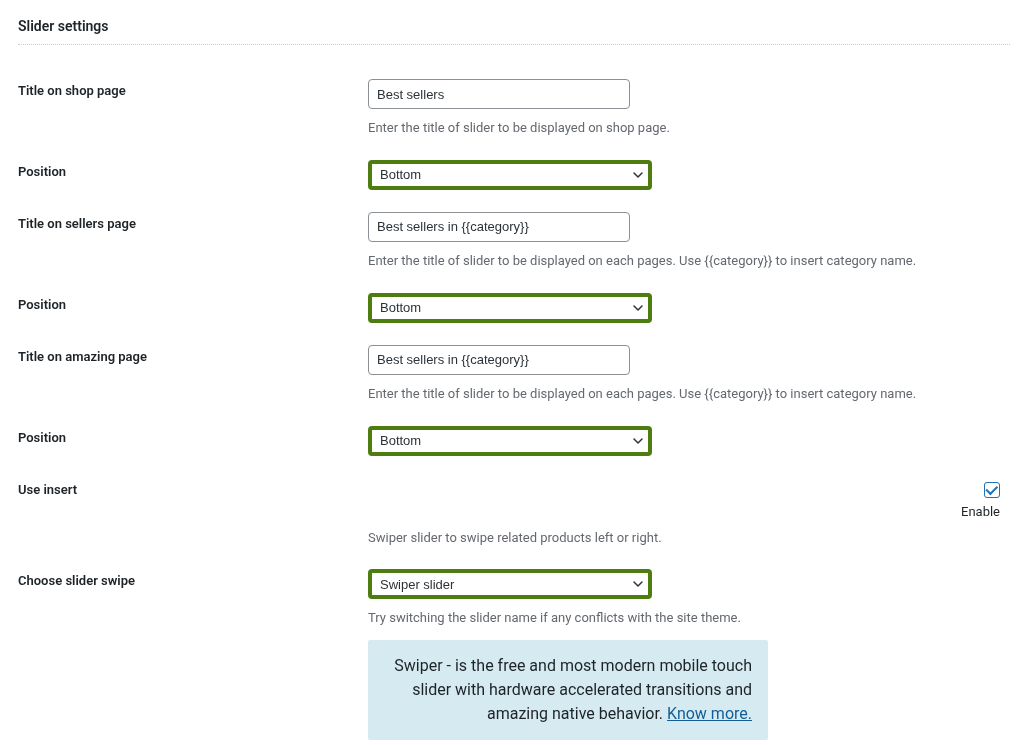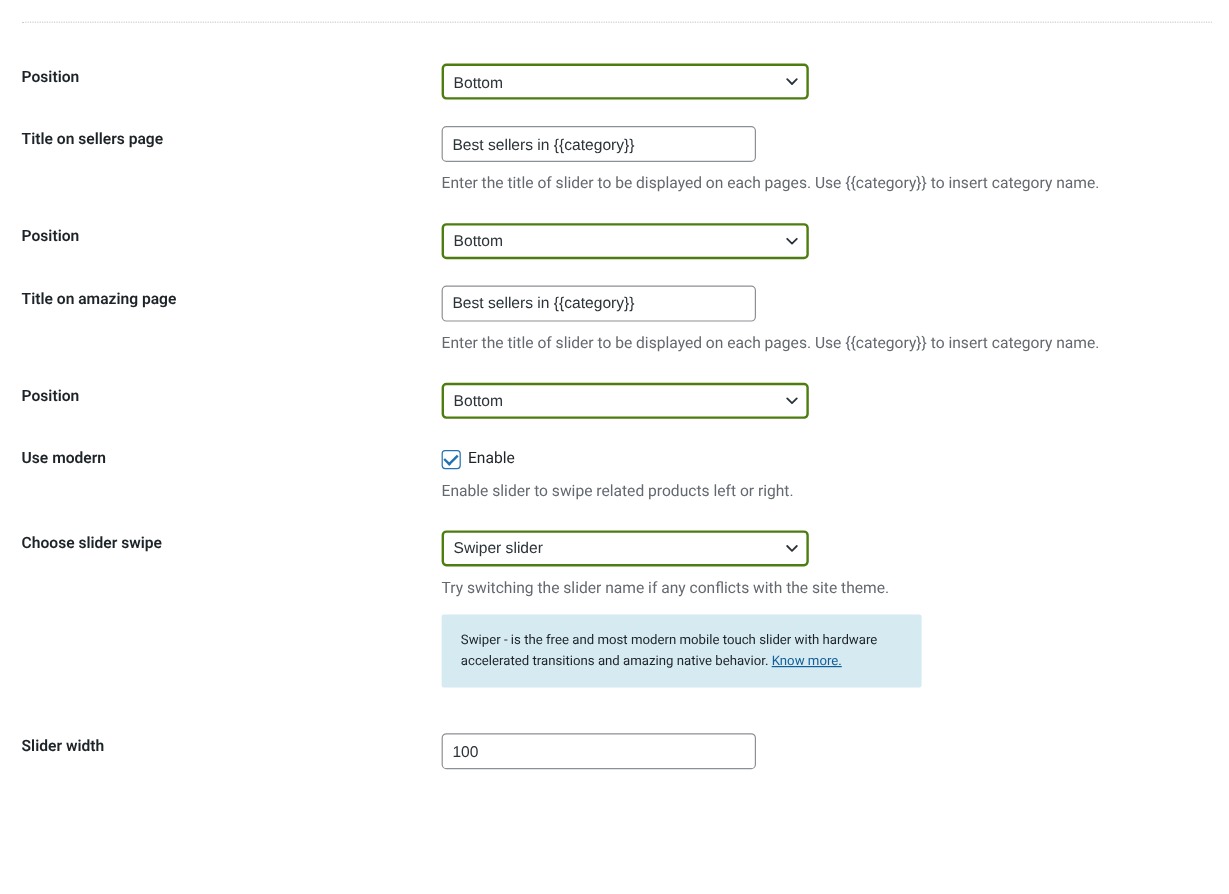--- a/index.html
+++ b/index.html
@@ -41,25 +41,25 @@
     height: 30px;
     padding: 0 8px;
     font-size: 13px;
     border: 1px solid #8c8f94;
     border-radius: 4px;
     color: #2c3338;
     background: #fff;
   }
   input[type=text].num { width: 262px; }
   select {
-    width: 306px;
+    width: 284px;
     height: 30px;
     padding: 0 28px 0 8px;
     font-size: 13px;
-    border: 2px solid #4d7c0f;
+    border: 4px solid #4d7c0f;
     border-radius: 4px;
     color: #2c3338;
     background: #fff;
     appearance: none;
     -webkit-appearance: none;
     background-image: none;
   }
   .select-wrap { position: relative; display: inline-block; }
   .select-wrap .chev {
     position: absolute;
@@ -69,21 +69,21 @@
     pointer-events: none;
     color: #2c3338;
   }
   .chev svg { display:block; }
   .description {
     font-size: 13px;
     color: #646970;
     margin-top: 10px;
     line-height: 1.45;
   }
-  .checkbox-row { display: flex; align-items: flex-start; gap: 6px; padding-top:4px; }
+  .checkbox-row { display: flex; align-items: flex-end; gap: 6px; padding-top:4px;flex-direction:column; }
   input[type=checkbox] {
     width: 16px; height: 16px;
     border: 1px solid #8c8f94;
     border-radius: 3px;
     appearance: none;
     -webkit-appearance: none;
     background: #fff;
     display: inline-flex;
     align-items: center;
     justify-content: center;
@@ -99,38 +99,47 @@
     width: 9px;
     height: 5px;
     border-left: 2px solid #2271b1;
     border-bottom: 2px solid #2271b1;
     transform: rotate(-45deg) translate(0px,-1px);
   }
   .checkbox-label { font-size: 13px; color: #1d2327; }
   .info-box {
     background: #d6eaf2;
     color: #1d2327;
-    font-size: 11px;
+    font-size: 16px;
     line-height: 1.5;
     padding: 14px 16px;
     border-radius: 2px;
     margin: 12px 0 16px 0;
     max-width: 400px;
+    text-align: right;
   }
   .info-box a { color: #135e96; text-decoration: underline; }
 </style>
 </head>
 <body>
 
 <div class="wrap">
+  <h2 class="section-title">Slider settings</h2>
   <hr class="dotted">
 
   <table class="form-table">
 
     <tbody>
+        <tr>
+      <th>Title on shop page</th>
+      <td>
+        <input type="text" value="Best sellers" style="">
+        <p class="description">Enter the title of slider to be displayed on shop page.</p>
+      </td>
+    </tr>
 
     <tr>
       <th>Position</th>
       <td>
         <span class="select-wrap">
           <select>
             <option>Bottom</option>
           </select>
           <span class="chev">
             <svg width="12" height="12" viewBox="0 0 12 12">
@@ -183,27 +192,27 @@
           <span class="chev">
             <svg width="12" height="12" viewBox="0 0 12 12">
                   <path d="M2 4l4 4 4-4" stroke="currentColor" stroke-width="1.5" fill="none" stroke-linecap="round" stroke-linejoin="round"></path>
                 </svg>
           </span>
         </span>
       </td>
     </tr>
 
     <tr>
-      <th>Use modern</th>
+      <th>Use insert</th>
       <td>
         <div class="checkbox-row">
           <input type="checkbox" checked="" style="">
           <span class="checkbox-label">Enable</span>
         </div>
-        <p class="description">Enable slider to swipe related products left or right.</p>
+        <p class="description">Swiper slider to swipe related products left or right.</p>
       </td>
     </tr>
 
     <tr>
       <th>Choose slider swipe</th>
       <td>
         <span class="select-wrap">
           <select>
             <option>Swiper slider</option>
           </select>

